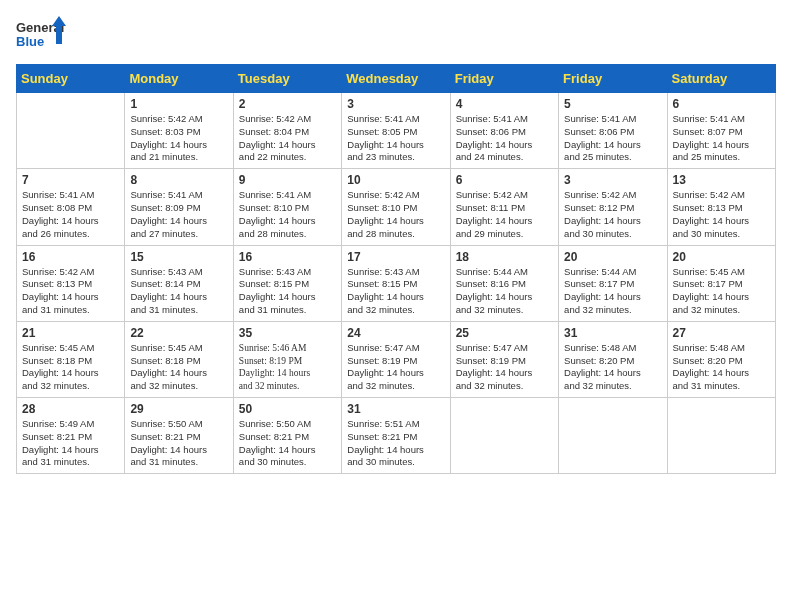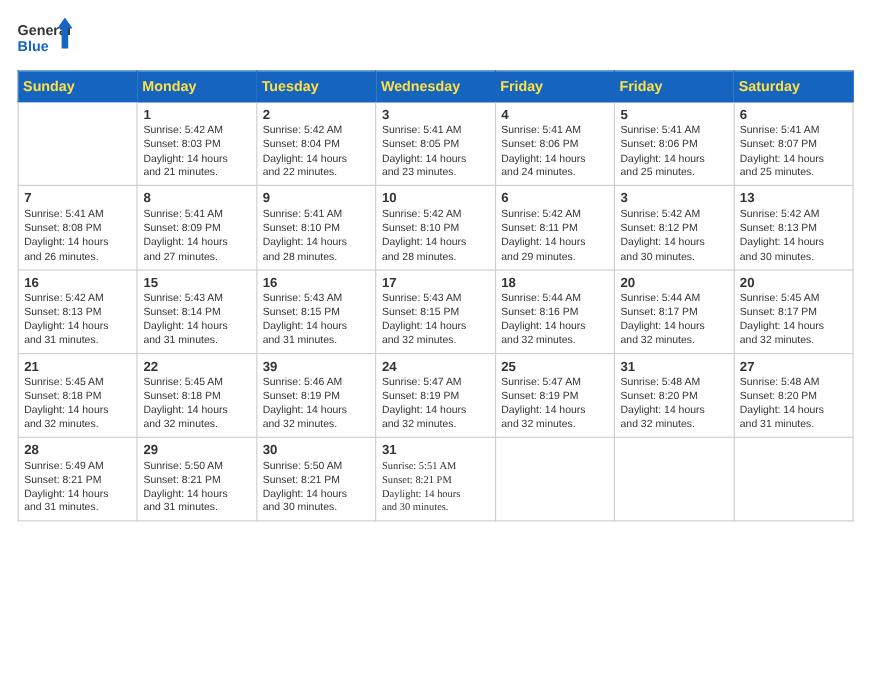--- a/index.html
+++ b/index.html
@@ -256,22 +256,22 @@
 and 32 minutes.</div>
         </td>
         <td>
           <div class="day-number">22</div>
           <div class="day-info" style="white-space: pre-line;">Sunrise: 5:45 AM
 Sunset: 8:18 PM
 Daylight: 14 hours
 and 32 minutes.</div>
         </td>
         <td>
-          <div class="day-number">39</div>
-          <div class="day-info" style="white-space: pre-line;">Sunrise: 5:46 AM
+          <div class="day-number">35</div>
+          <div class="day-info" style="white-space: pre-line; font-family: Liberation Serif, serif;">Sunrise: 5:46 AM
 Sunset: 8:19 PM
 Daylight: 14 hours
 and 32 minutes.</div>
         </td>
         <td>
           <div class="day-number">24</div>
           <div class="day-info" style="white-space: pre-line;">Sunrise: 5:47 AM
 Sunset: 8:19 PM
 Daylight: 14 hours
 and 32 minutes.</div>
@@ -307,29 +307,29 @@
 and 31 minutes.</div>
         </td>
         <td>
           <div class="day-number">29</div>
           <div class="day-info" style="white-space: pre-line;">Sunrise: 5:50 AM
 Sunset: 8:21 PM
 Daylight: 14 hours
 and 31 minutes.</div>
         </td>
         <td>
-          <div class="day-number">30</div>
+          <div class="day-number">50</div>
           <div class="day-info" style="white-space: pre-line;">Sunrise: 5:50 AM
 Sunset: 8:21 PM
 Daylight: 14 hours
 and 30 minutes.</div>
         </td>
         <td>
           <div class="day-number">31</div>
-          <div class="day-info" style="white-space: pre-line; font-family: Liberation Serif, serif;">Sunrise: 5:51 AM
+          <div class="day-info" style="white-space: pre-line;">Sunrise: 5:51 AM
 Sunset: 8:21 PM
 Daylight: 14 hours
 and 30 minutes.</div>
         </td>
         <td class="empty-cell"></td>
         <td class="empty-cell"></td>
         <td class="empty-cell"></td>
       </tr>
     </tbody>
 </table>

